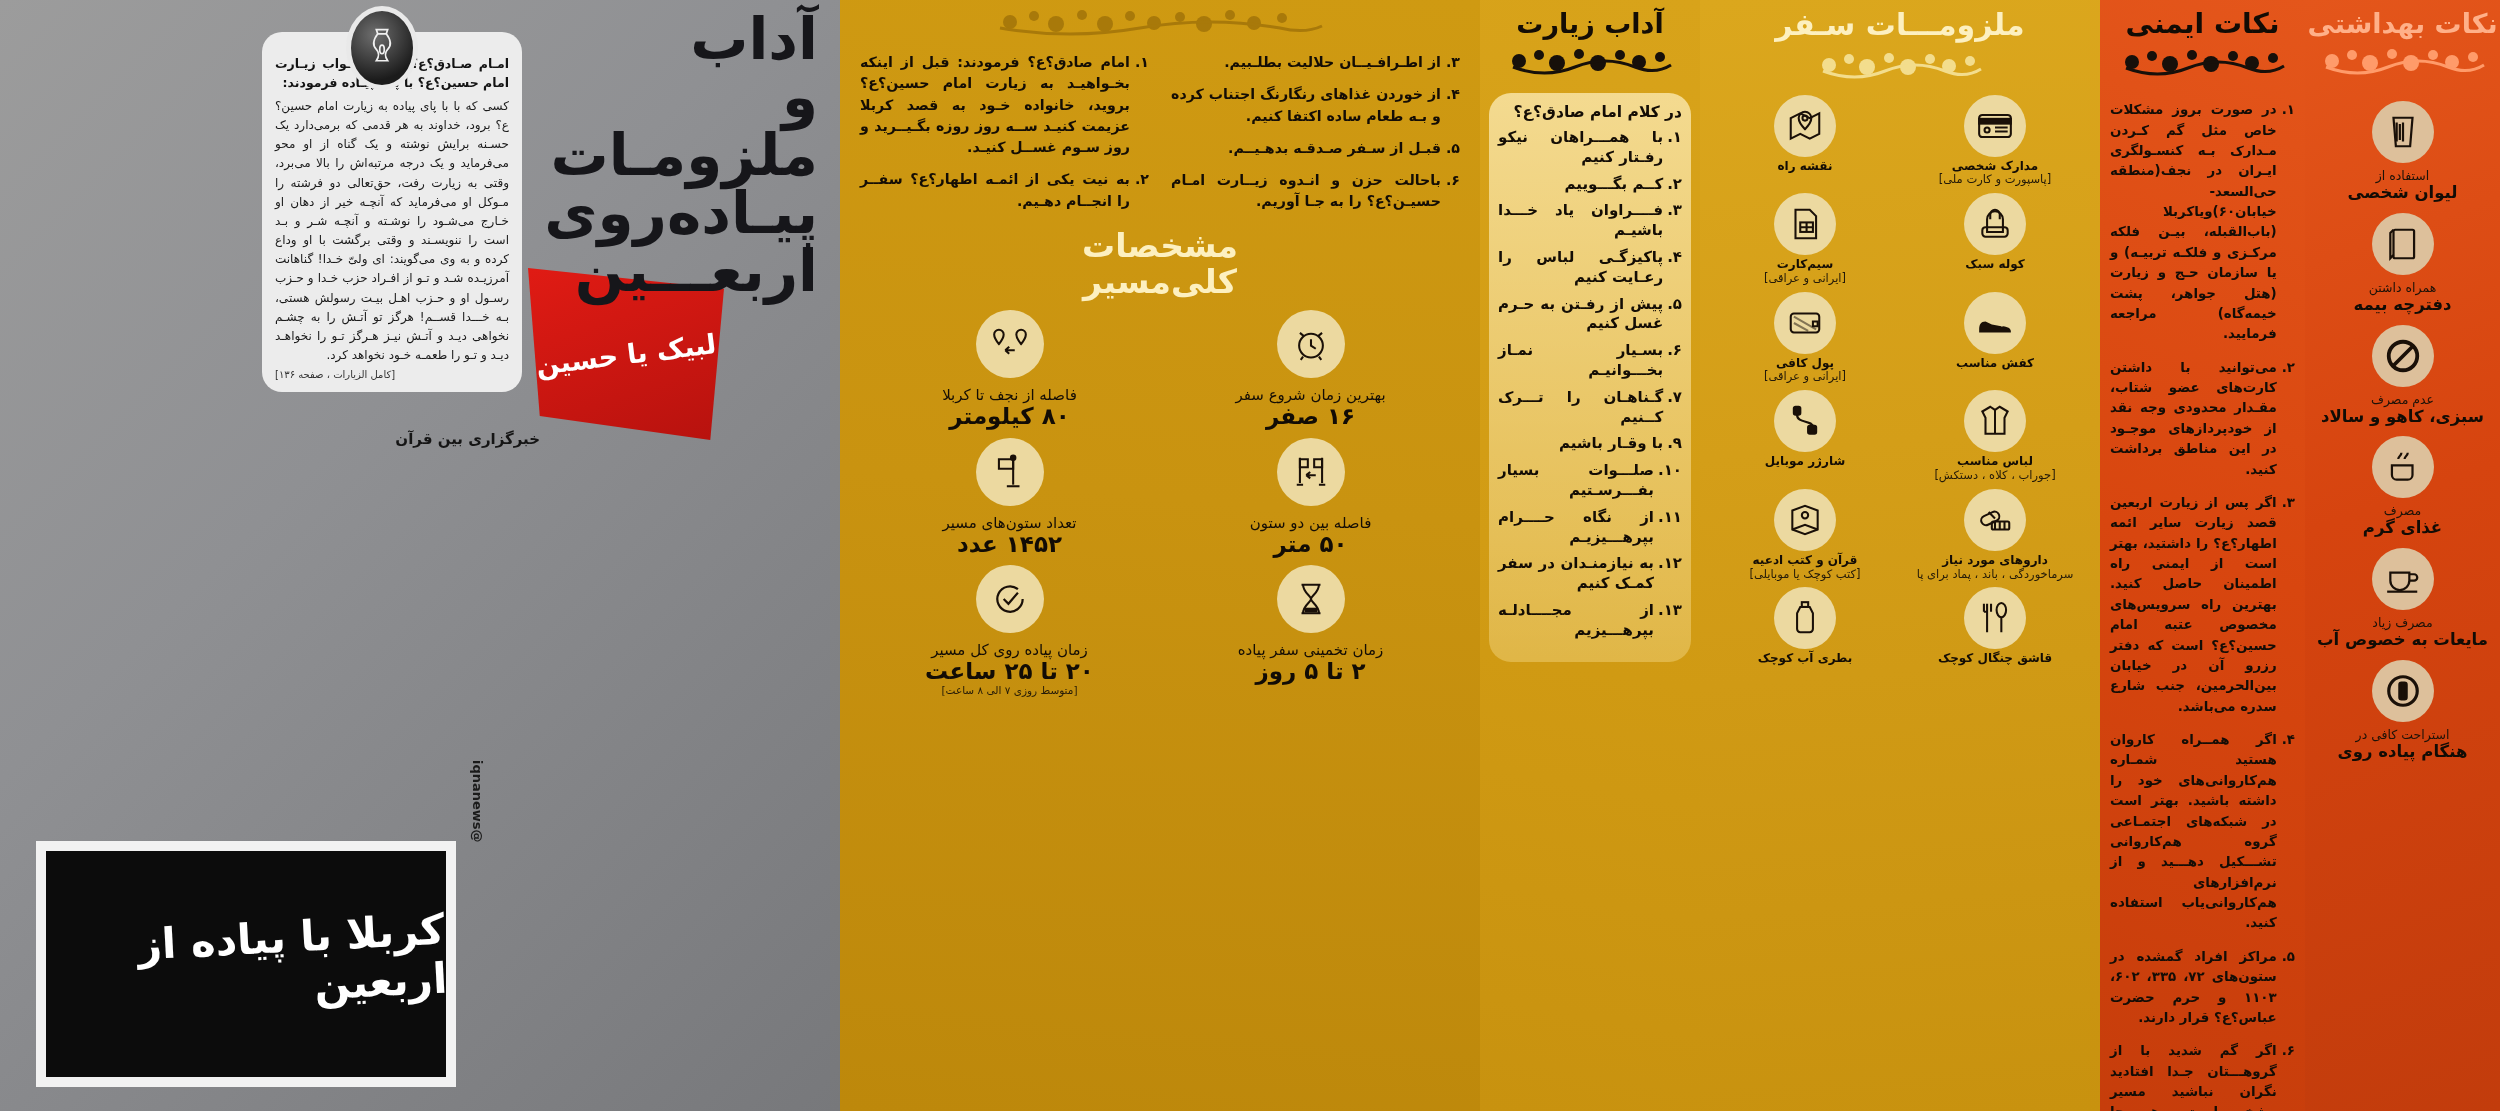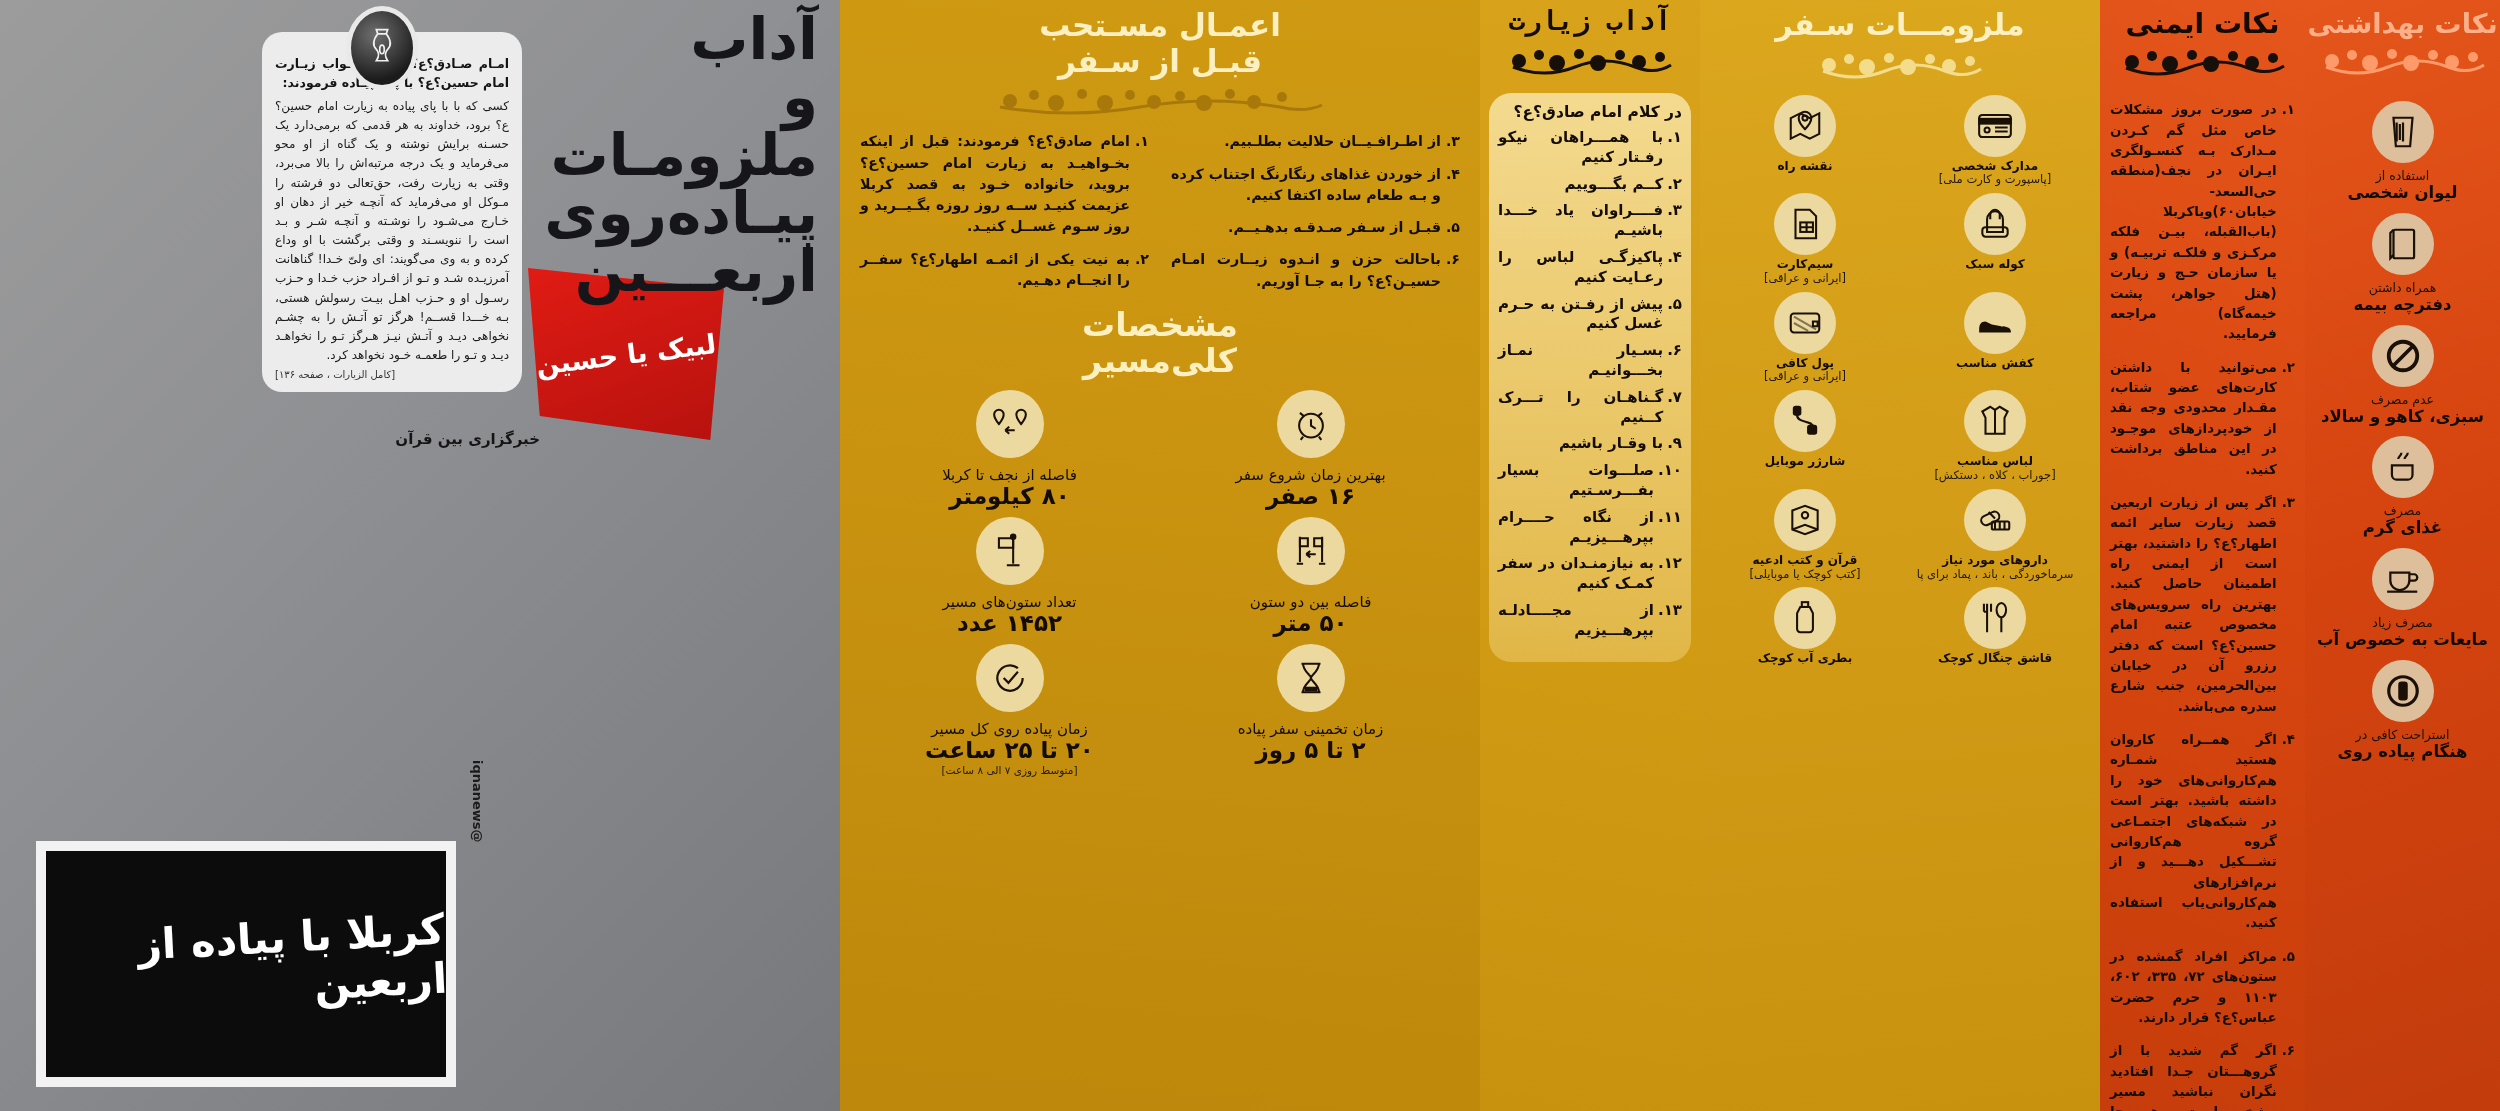--- a/index.html
+++ b/index.html
@@ -44,21 +44,21 @@
   #c-essentials{ width:400px; background:linear-gradient(175deg,#dba71d 0%,#d49e18 40%,#c8920f 100%); }
   #c-essentials .col-head .t1{ color:#fdf0c0; font-size:30px; letter-spacing:4px; }
   .grid2{ position:relative; z-index:5; display:grid; grid-template-columns:1fr 1fr; gap:4px 8px; padding:6px 14px 0 14px; }
   .ess{ text-align:center; margin-bottom:2px; }
   .ess .bubble{ background:#ecd9a0; width:62px;height:62px; }
   .ess .lab-b{ font-size:12px; font-weight:bold; color:#140d05; margin-top:3px; line-height:1.15; }
   .ess .lab-s{ font-size:11.5px; color:#241a08; line-height:1.2; }
 
   
   #c-etiquette{ width:220px; background:linear-gradient(190deg,#d8a31a 0%,#d29c14 50%,#c8920f 100%); }
-  #c-etiquette .col-head .t1{ color:#140d05; font-size:27px; letter-spacing:2px;font-family:Liberation Mono, monospace; }
+  #c-etiquette .col-head .t1{ color:#140d05; font-size:27px; letter-spacing:2px; }
   .card{ position:relative; z-index:5; margin:8px 9px 0 9px; padding:10px 9px 14px 9px;
          background:linear-gradient(180deg,rgba(255,240,190,.72),rgba(255,236,170,.34));
          border-radius:22px; }
   .card-h{ font-size:15.5px; font-weight:bold; color:#140d05; text-align:right; margin-bottom:7px; }
   .card li{ list-style:none; display:flex; gap:4px; font-size:15px; font-weight:bold; color:#140d05;
             line-height:1.32; margin-bottom:7px; }
   .card li .tx{ flex:1; text-align:justify; }
 
   
   #c-acts{ width:640px; background:linear-gradient(185deg,#cf9a12 0%,#c99310 45%,#bd880b 100%); }
@@ -489,24 +489,20 @@
           </li>
         <li>
             <span>۱۳.</span>
             <span class="tx">از مجــــادلـه بپرهـــیزیم</span>
           </li>
       </ul>
     </div>
   </div>
 
   <div class="col" id="c-acts">
-    <div class="col-head">
-      <div class="t1">اعمـال مسـتحب</div>
-      <div class="t2">قبـل از سـفر</div>
-    </div>
     <div class="orn">
       <svg width="420" height="34" viewBox="0 0 340 34">
         <g fill="#a8790a">
           <circle cx="20" cy="16" r="7"></circle>
             <circle cx="44" cy="10" r="5"></circle>
             <circle cx="66" cy="18" r="8"></circle>
           <circle cx="92" cy="9" r="5"></circle>
             <circle cx="115" cy="18" r="8"></circle>
             <circle cx="140" cy="10" r="5"></circle>
           <circle cx="164" cy="17" r="7"></circle>

